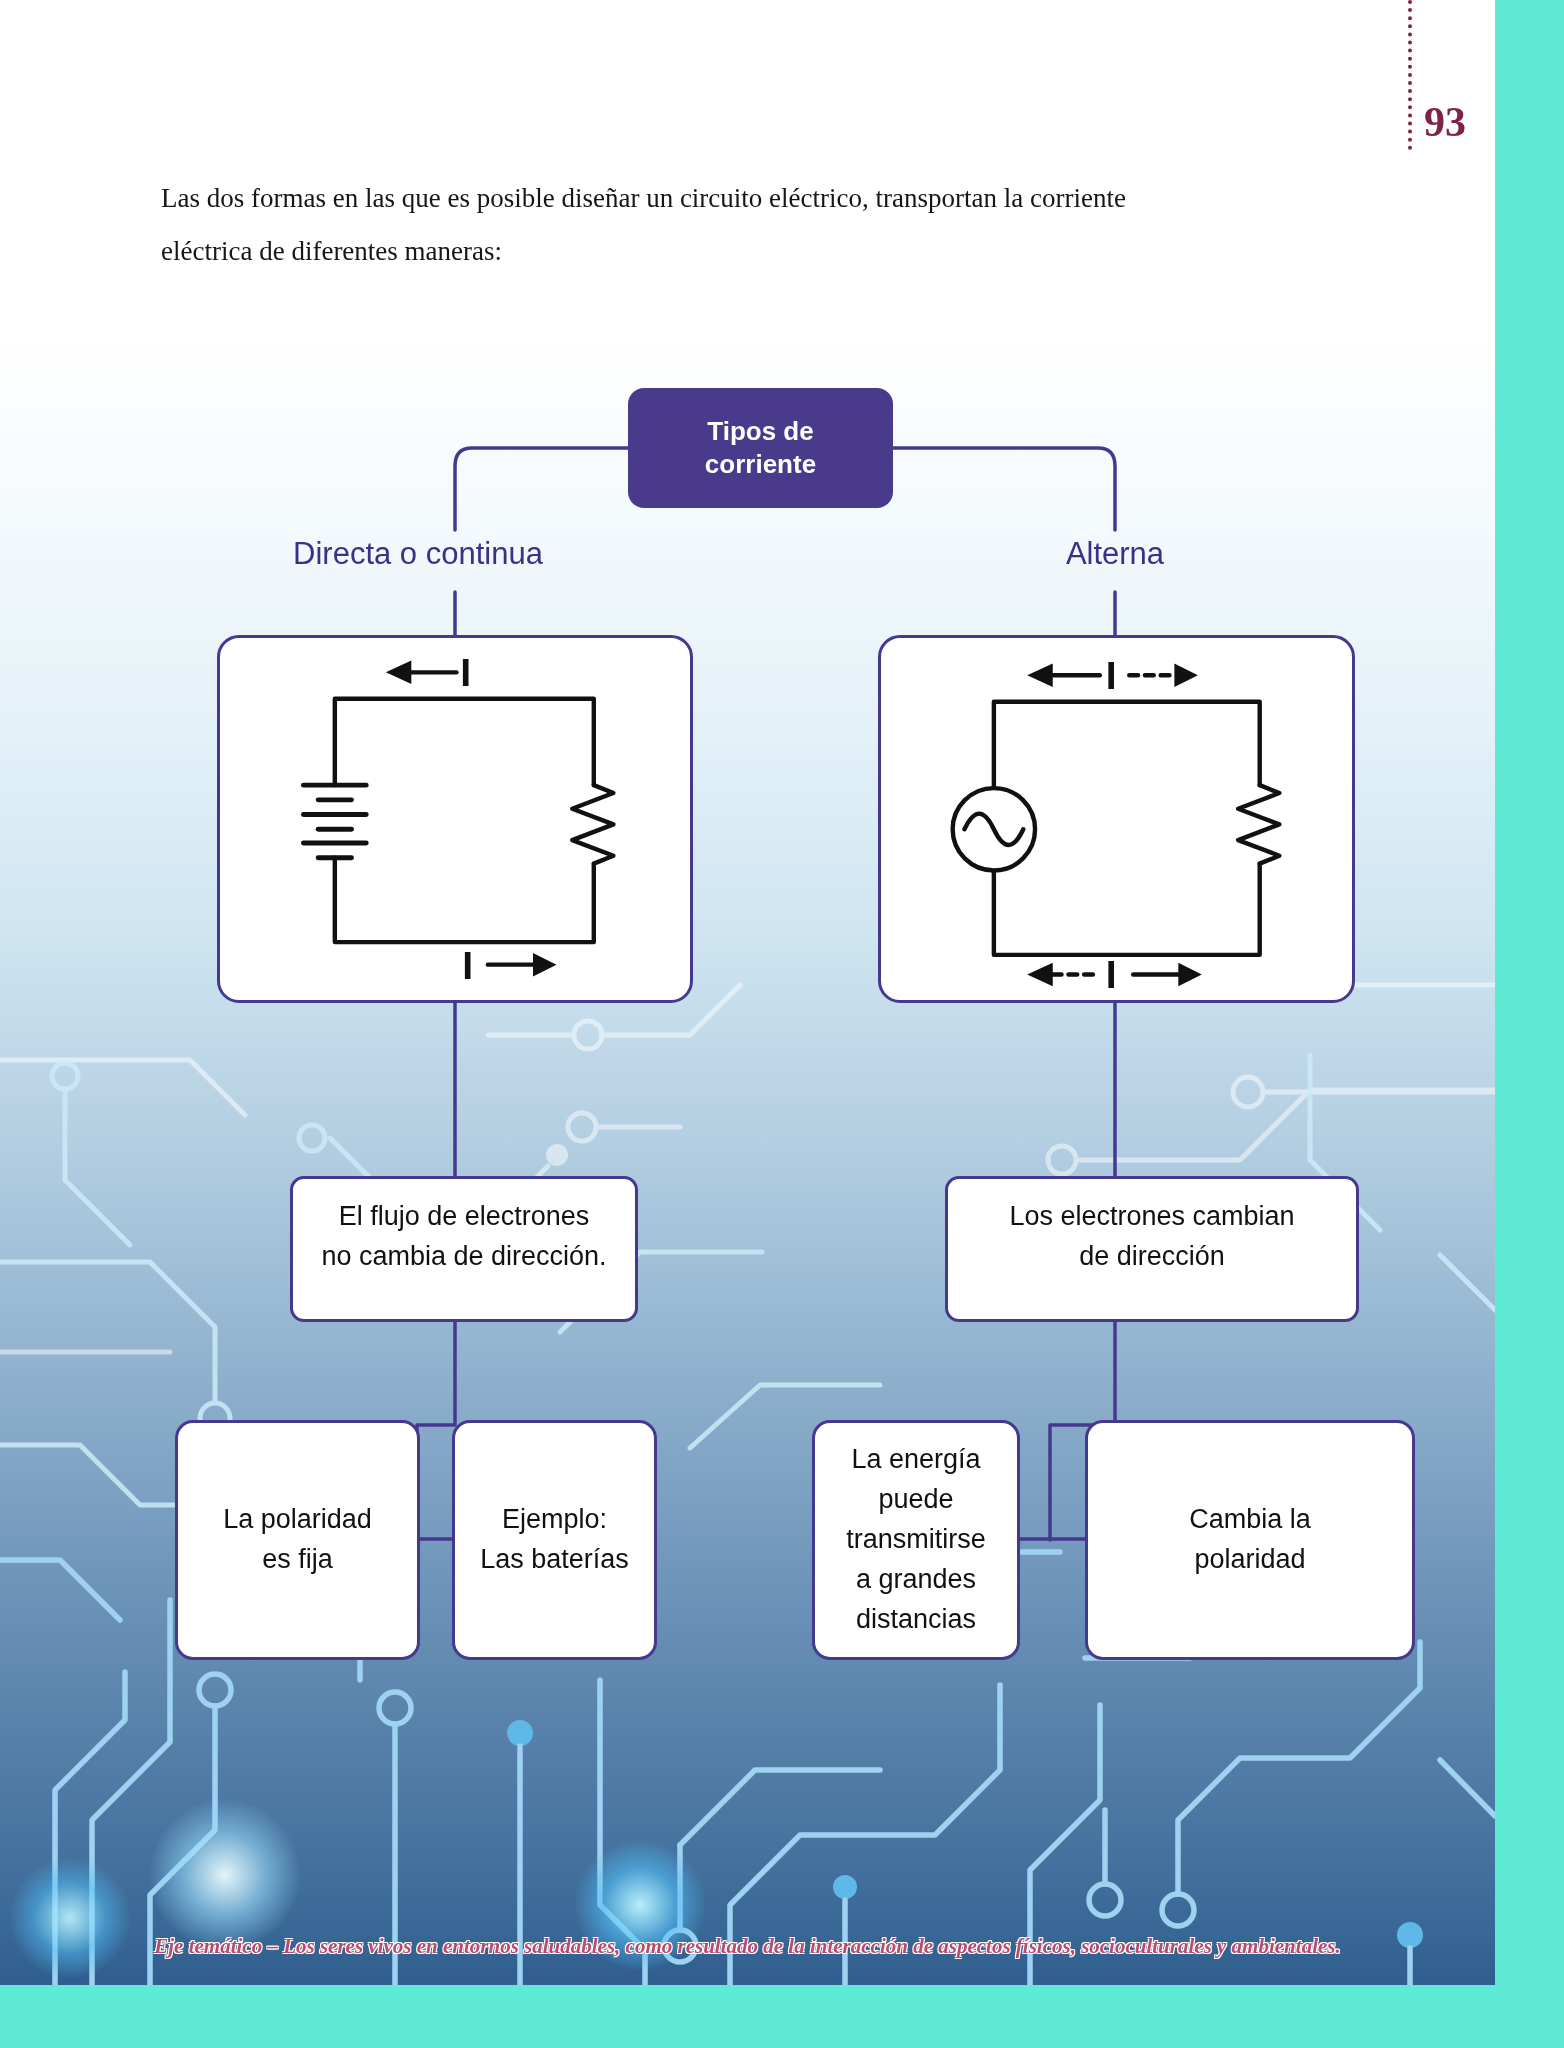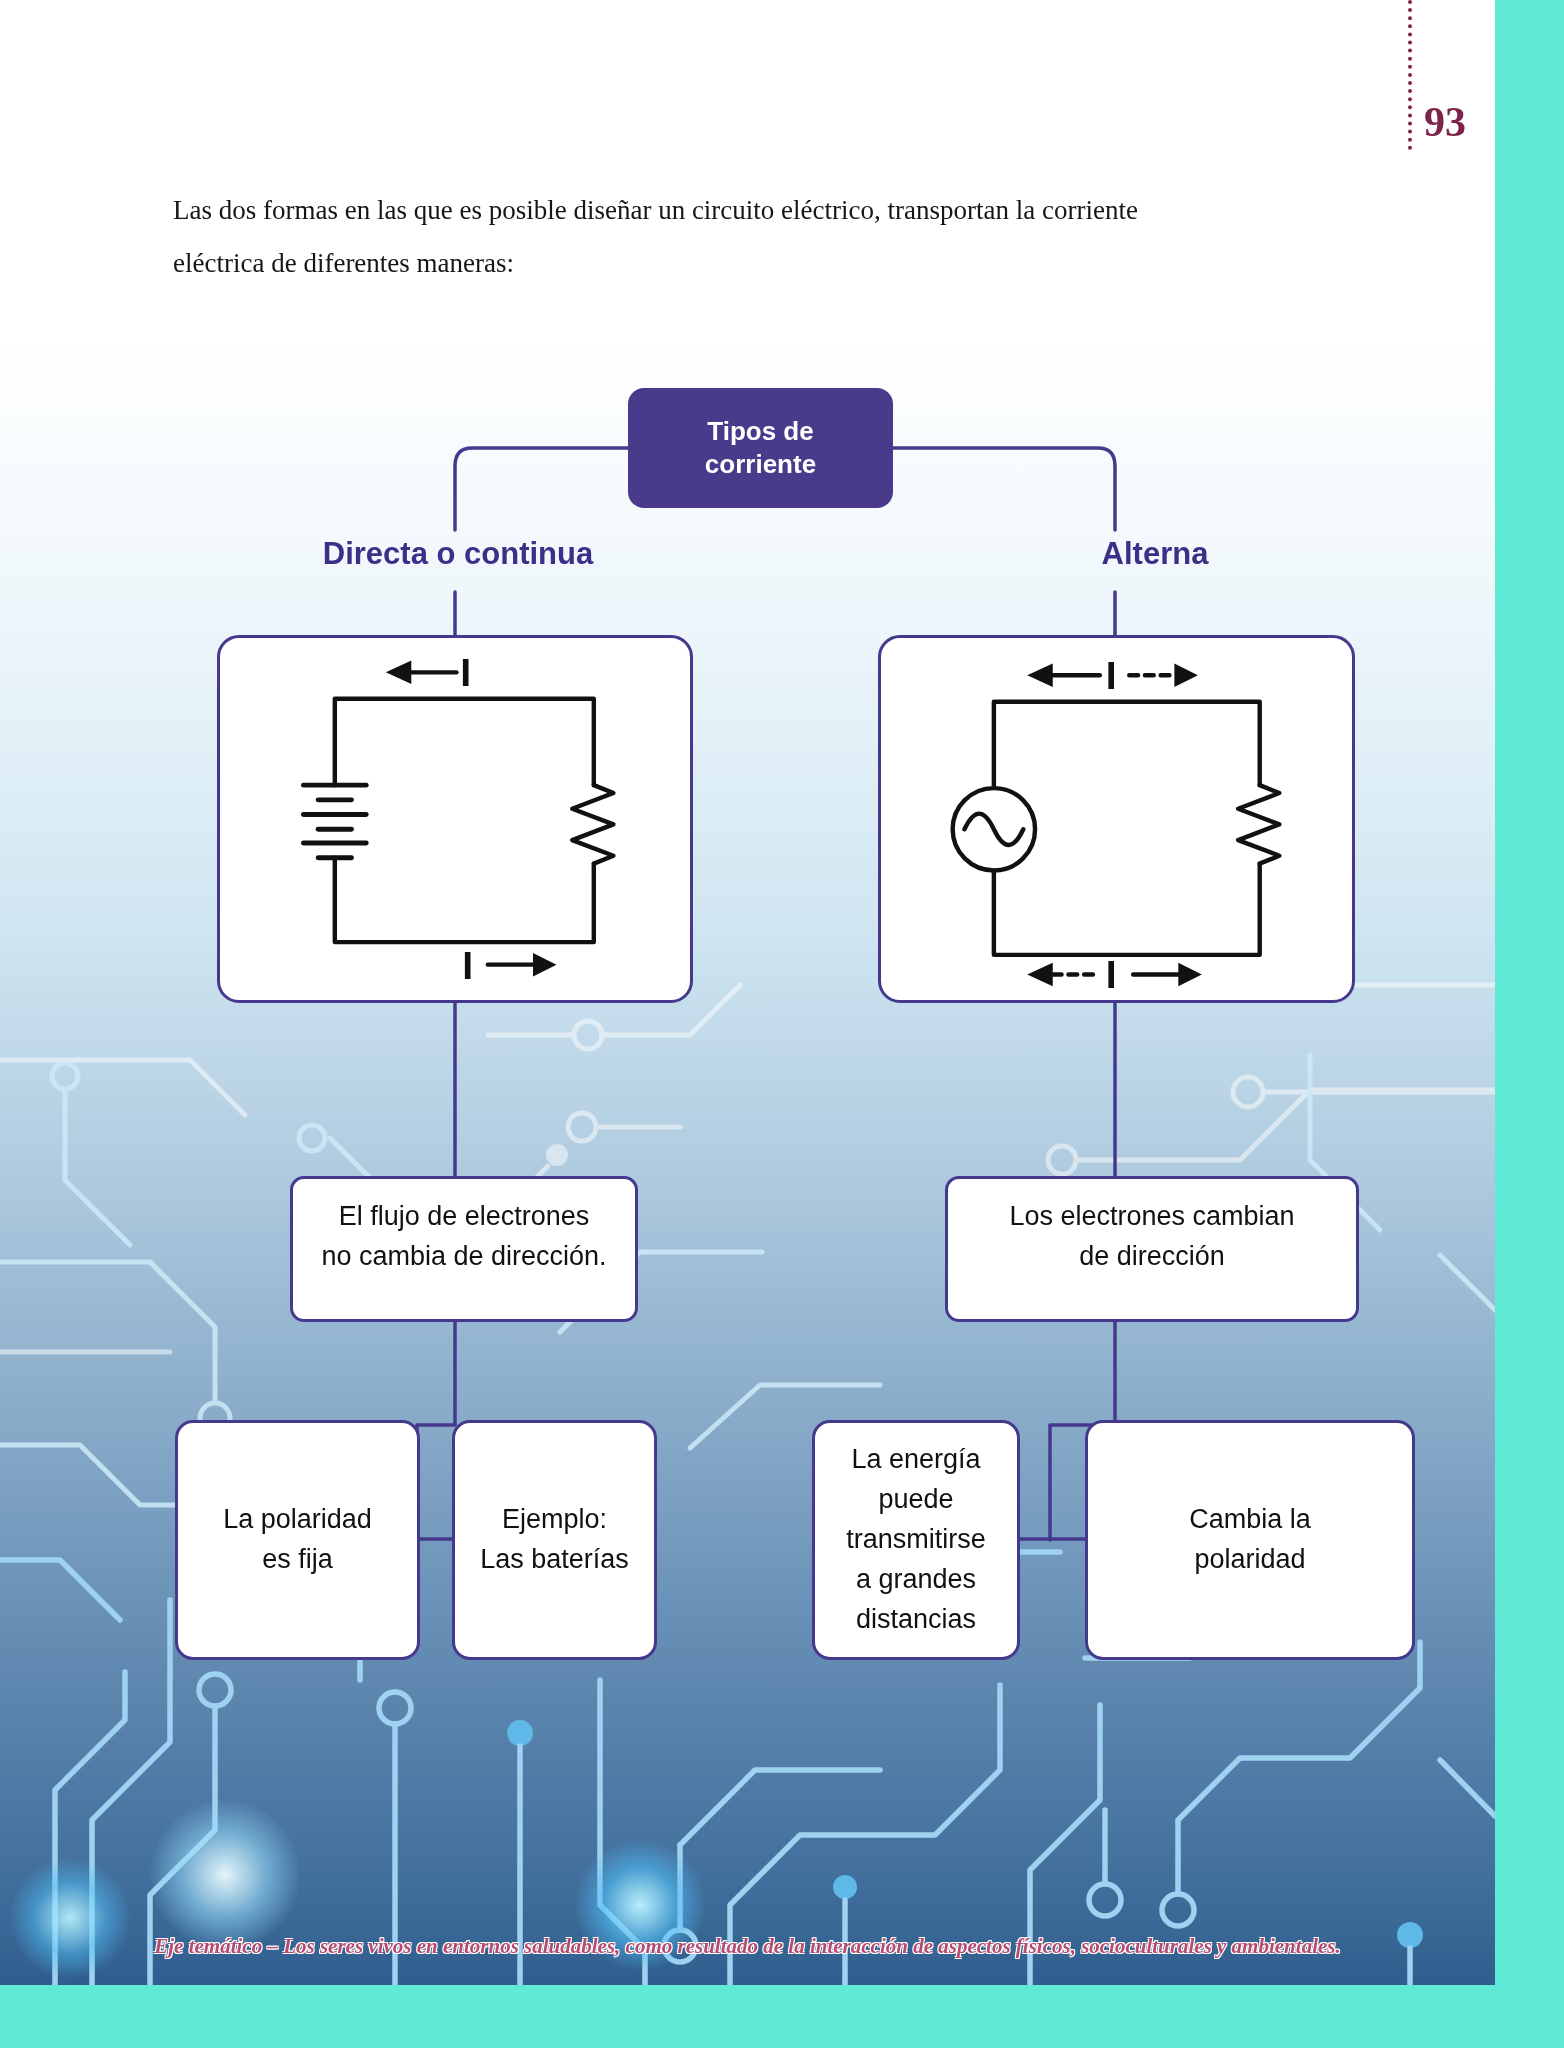--- a/index.html
+++ b/index.html
@@ -15,29 +15,29 @@
     background:radial-gradient(circle,rgba(235,252,255,.95) 0%,rgba(150,220,250,.55) 40%,rgba(150,220,250,0) 72%);}
   .glow.g2{left:575px;top:1840px;width:130px;height:130px;
     background:radial-gradient(circle,rgba(190,245,255,.95) 0%,rgba(80,190,245,.6) 40%,rgba(80,190,245,0) 72%);}
   .glow.g3{left:10px;top:1858px;width:120px;height:120px;
     background:radial-gradient(circle,rgba(190,245,255,.9) 0%,rgba(80,190,245,.5) 42%,rgba(80,190,245,0) 72%);}
   
   .page-number-rule{position:absolute;left:1408px;top:0;height:150px;width:0;
     border-left:4px dotted var(--page-number-maroon);}
   .page-number{position:absolute;left:1424px;top:98px;
     font-family:"Liberation Serif",serif;font-weight:700;font-size:42px;color:var(--page-number-maroon);}
-  .intro{position:absolute;left:157px;top:168px;margin:16px;width:1150px;
+  .intro{position:absolute;left:157px;top:168px;margin:4px;width:1150px;
     font-family:"Liberation Serif",serif;font-size:27px;line-height:1.95;color:#161616;white-space:pre-line;}
   
   .connectors{position:absolute;left:0;top:0;}
   .title-box{position:absolute;left:628px;top:388px;width:265px;height:120px;
     background:var(--accent-purple);border-radius:16px;display:flex;align-items:center;justify-content:center;}
   .title-box span{color:#ffffff;font-size:26px;font-weight:700;line-height:1.28;text-align:center;white-space:pre-line;}
   .branch-label{position:absolute;top:536px;transform:translateX(-50%);
-    font-size:31px;font-weight:700;color:var(--label-purple);white-space:nowrap;margin-left:40px;}
+    font-size:31px;font-weight:400;color:var(--label-purple);white-space:nowrap;}
   .branch-label.left{left:418px;} .branch-label.right{left:1115px;}
   .wbox{position:absolute;background:#ffffff;border:3px solid var(--box-border-purple);box-sizing:border-box;}
   .circuit-box{border-radius:22px;border-width:3.5px;}
   .circuit-box.left{left:217px;top:635px;width:476px;height:368px;}
   .circuit-box.right{left:878px;top:635px;width:477px;height:368px;}
   .desc-box{border-radius:14px;display:flex;align-items:center;justify-content:center;
     font-size:27px;line-height:1.5;color:#111;text-align:center;white-space:pre-line;padding-bottom:26px;}
   .desc-box.left{left:290px;top:1176px;width:348px;height:146px;}
   .desc-box.right{left:945px;top:1176px;width:414px;height:146px;}
   .fact-box{border-radius:18px;display:flex;align-items:center;justify-content:center;

